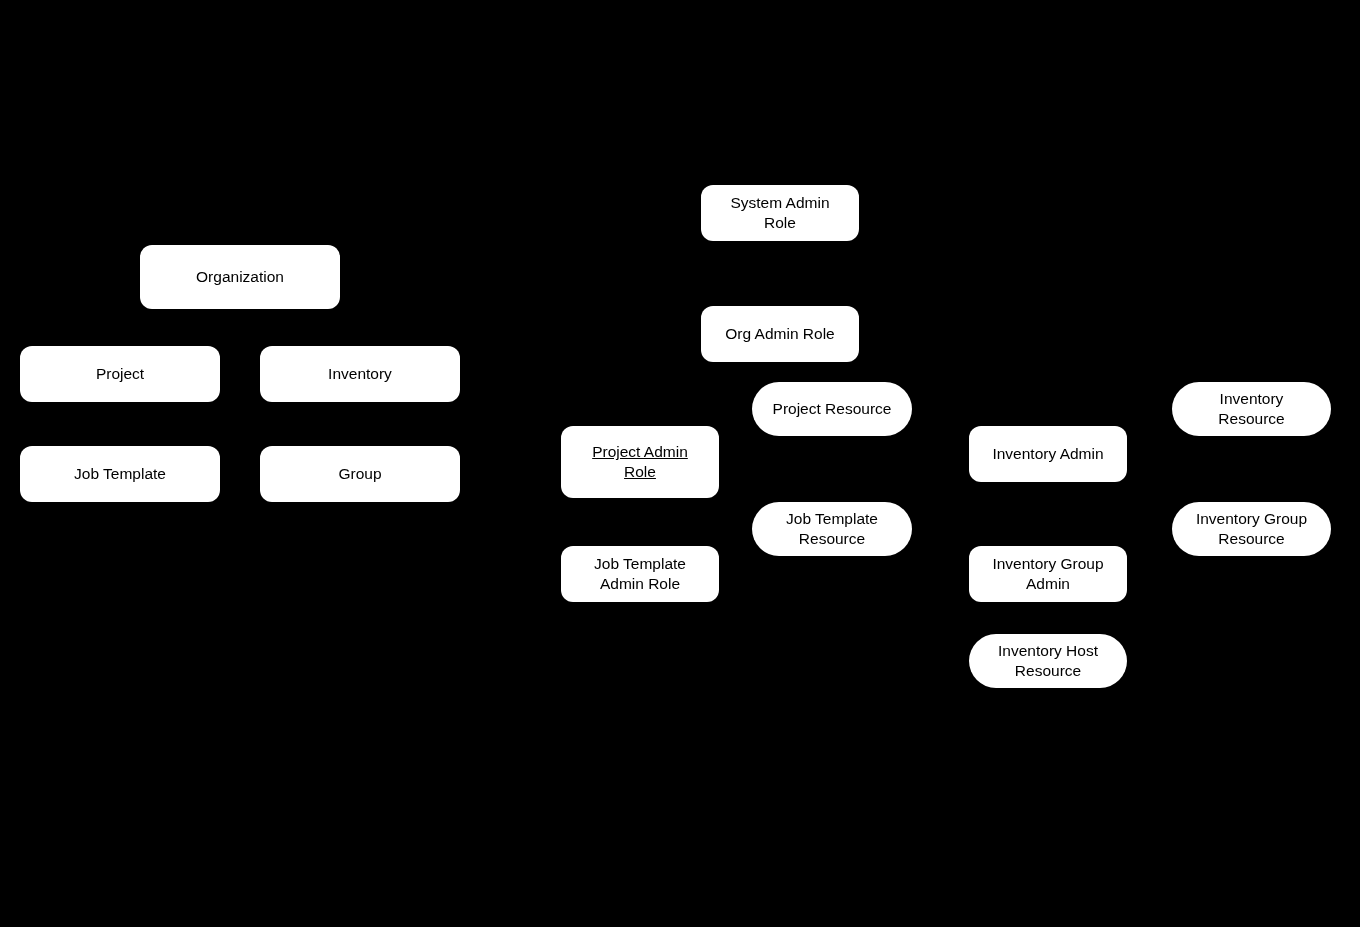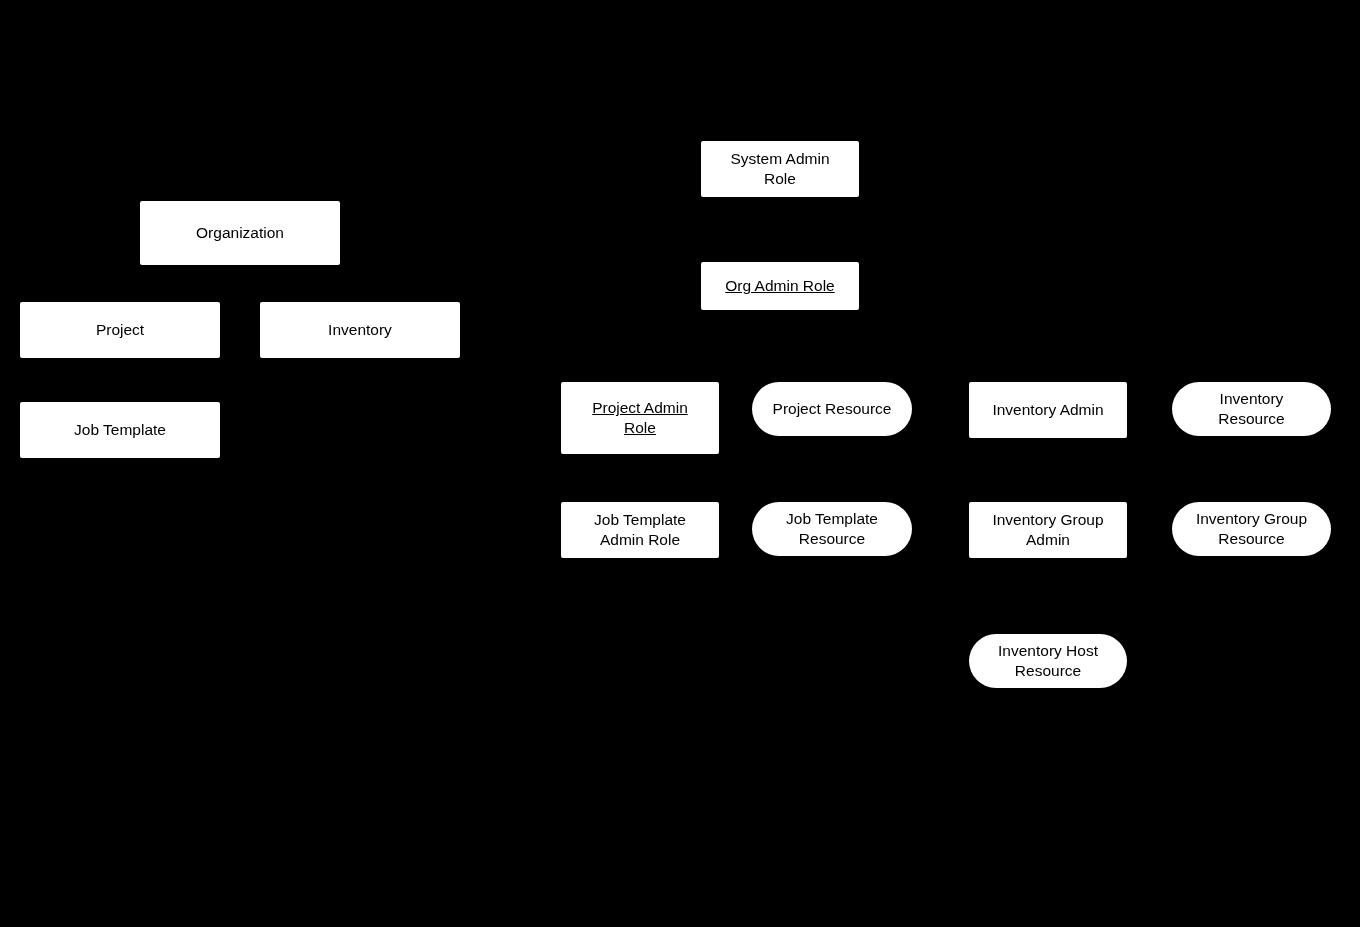--- a/index.html
+++ b/index.html
@@ -23,21 +23,22 @@
     align-items: center;
     justify-content: center;
     text-align: center;
     box-sizing: border-box;
     font-size: 15.5px;
     line-height: 1.28;
     padding: 2px 6px;
     white-space: pre-line;
   }
   .rect {
-    border-radius: 2px;
+    border-radius: 12px;
+    margin-top: 44px;
   }
   .stadium {
     border-radius: 999px;
   }
 </style>
 </head>
 <body>
 
 <div id="canvas">
 
@@ -50,28 +51,31 @@
   </div>
 
   <div class="node rect" style="left:260px; top:302px; width:200px; height:56px;">
     <span>Inventory</span>
   </div>
 
   <div class="node rect" style="left:20px; top:402px; width:200px; height:56px;">
     <span>Job Template</span>
   </div>
 
+  <div class="node rect" style="left:260px; top:402px; width:200px; height:56px;">
+    <span>Group</span>
+  </div>
 
 
   <div class="node rect" style="left:701px; top:141px; width:158px; height:56px;">
     <span>System Admin
 Role</span>
   </div>
 
-  <div class="node rect" style="left:701px; top:262px; width:158px; height:48px;text-decoration:underline;">
+  <div class="node rect" style="left:701px; top:262px; width:158px; height:56px;">
     <span>Org Admin Role</span>
   </div>
 
 
   <div class="node rect" style="left:561px; top:382px; width:158px; height:72px;text-decoration:underline;">
     <span>Project Admin
 Role</span>
   </div>
 
   <div class="node rect" style="left:969px; top:382px; width:158px; height:56px;">

